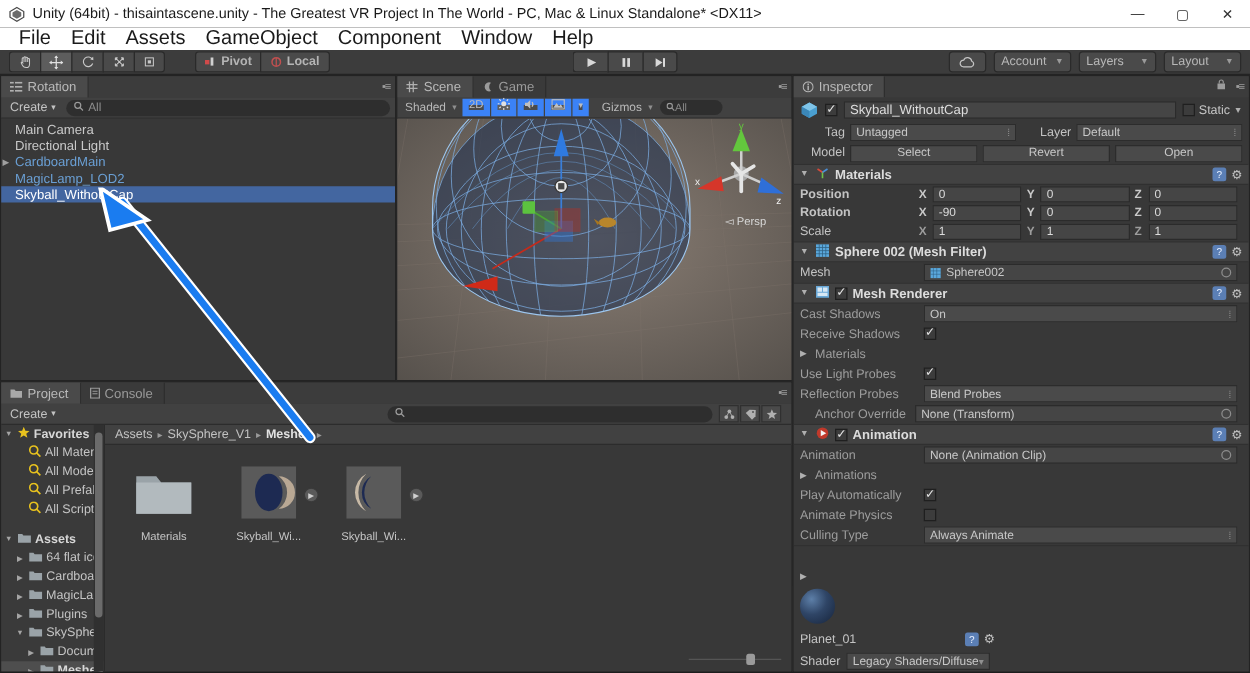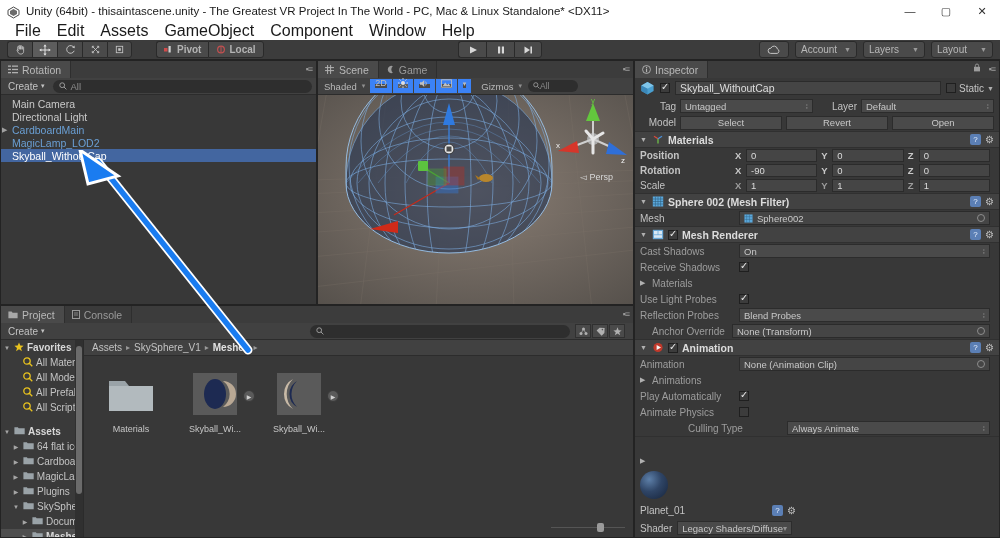--- a/index.html
+++ b/index.html
@@ -975,21 +975,21 @@
           </div>
           <div class="insp-row">
             <span class="lbl dim" style="width:95px;">Play Automatically</span>
             <span class="chk on"></span>
           </div>
           <div class="insp-row">
             <span class="lbl dim" style="width:95px;">Animate Physics</span>
             <span class="chk"></span>
           </div>
           <div class="insp-row">
-            <span class="lbl dim" style="width:95px;margin-left:48px;">Culling Type</span>
+            <span class="lbl dim" style="width:95px;">Culling Type</span>
             <div class="enum" style="flex:1;margin-right:4px">
               <span>Always Animate</span>
               <span class="tick">⁞</span>
             </div>
           </div>
         </div>
 
       <div class="mat-block">
         <span class="foldout" style="margin-top:14px">▶</span>
         <div class="mat-prev"></div>

